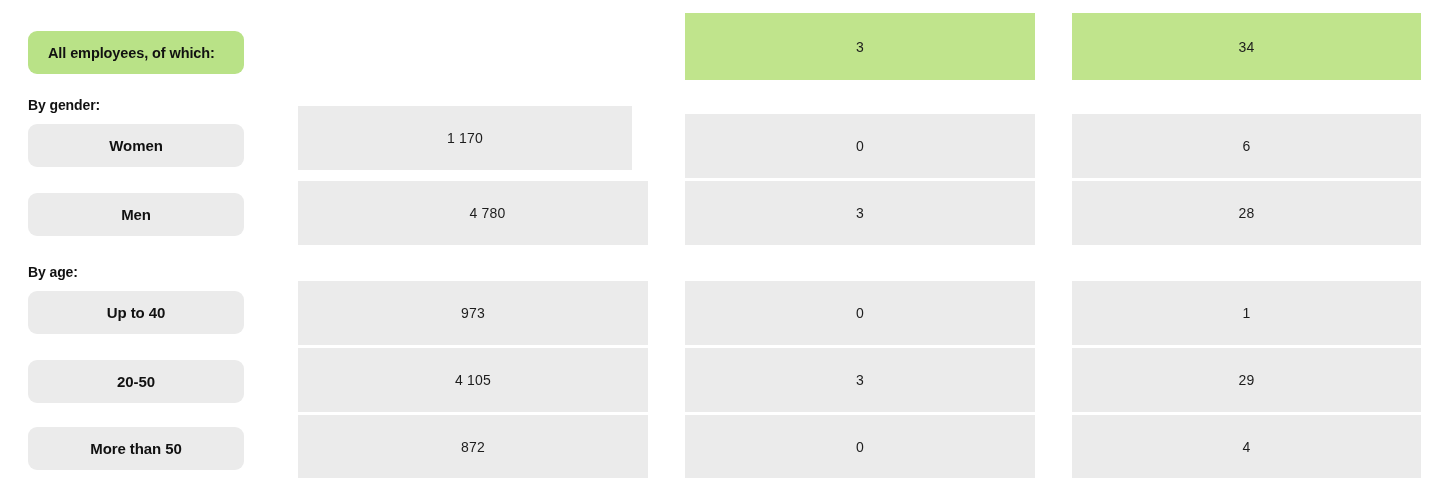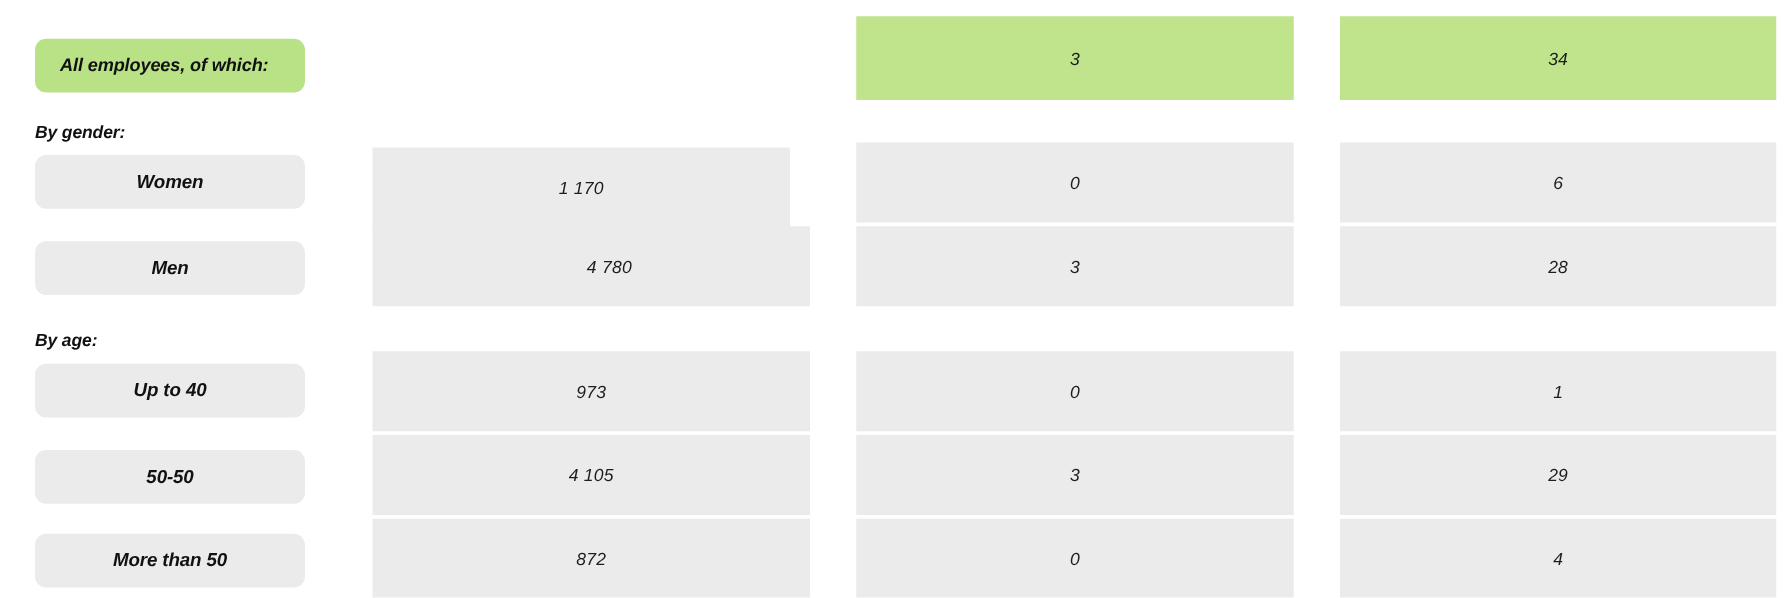--- a/index.html
+++ b/index.html
@@ -1,15 +1,15 @@
 <!DOCTYPE html>
 <html><head>
 <meta charset="utf-8">
 <style>
-  * { box-sizing: border-box; margin: 0; padding: 0; font-style: italic; }
+  * { box-sizing: border-box; margin: 0; padding: 0; }
 
   html, body {
     width: 1431px;
     height: 478px;
     background: #ffffff;
     font-family: "Liberation Sans", sans-serif;
     overflow: hidden;
   }
 
   #board {
@@ -118,30 +118,30 @@
       <span>Men</span>
     </div>
 
     <div class="group-title" style="top:264px;">By age:</div>
 
     <div class="row-label plain" style="top:291px;height:43px;">
       <span>Up to 40</span>
     </div>
 
     <div class="row-label plain" style="top:360px;height:43px;">
-      <span>50-50</span>
+      <span>20-50</span>
     </div>
 
     <div class="row-label plain" style="top:427px;height:43px;">
       <span>More than 50</span>
     </div>
   </div>
 
 
-  <div class="cell grey" style="left:298px;top:118px;width:334px;height:64px;">1 170</div>
+  <div class="cell grey" style="left:298px;top:106px;width:334px;height:64px;">1 170</div>
   <div class="cell grey" style="left:298px;top:181px;width:350px;height:64px;padding-left:29px;">4 780</div>
   <div class="cell grey" style="left:298px;top:281px;width:350px;height:64px;">973</div>
   <div class="cell grey" style="left:298px;top:348px;width:350px;height:64px;">4 105</div>
   <div class="cell grey" style="left:298px;top:415px;width:350px;height:64px;">872</div>
 
   <div class="cell green" style="left:685px;top:13px;width:350px;height:67px;">3</div>
   <div class="cell grey" style="left:685px;top:114px;width:350px;height:64px;">0</div>
   <div class="cell grey" style="left:685px;top:181px;width:350px;height:64px;">3</div>
   <div class="cell grey" style="left:685px;top:281px;width:350px;height:64px;">0</div>
   <div class="cell grey" style="left:685px;top:348px;width:350px;height:64px;">3</div>

